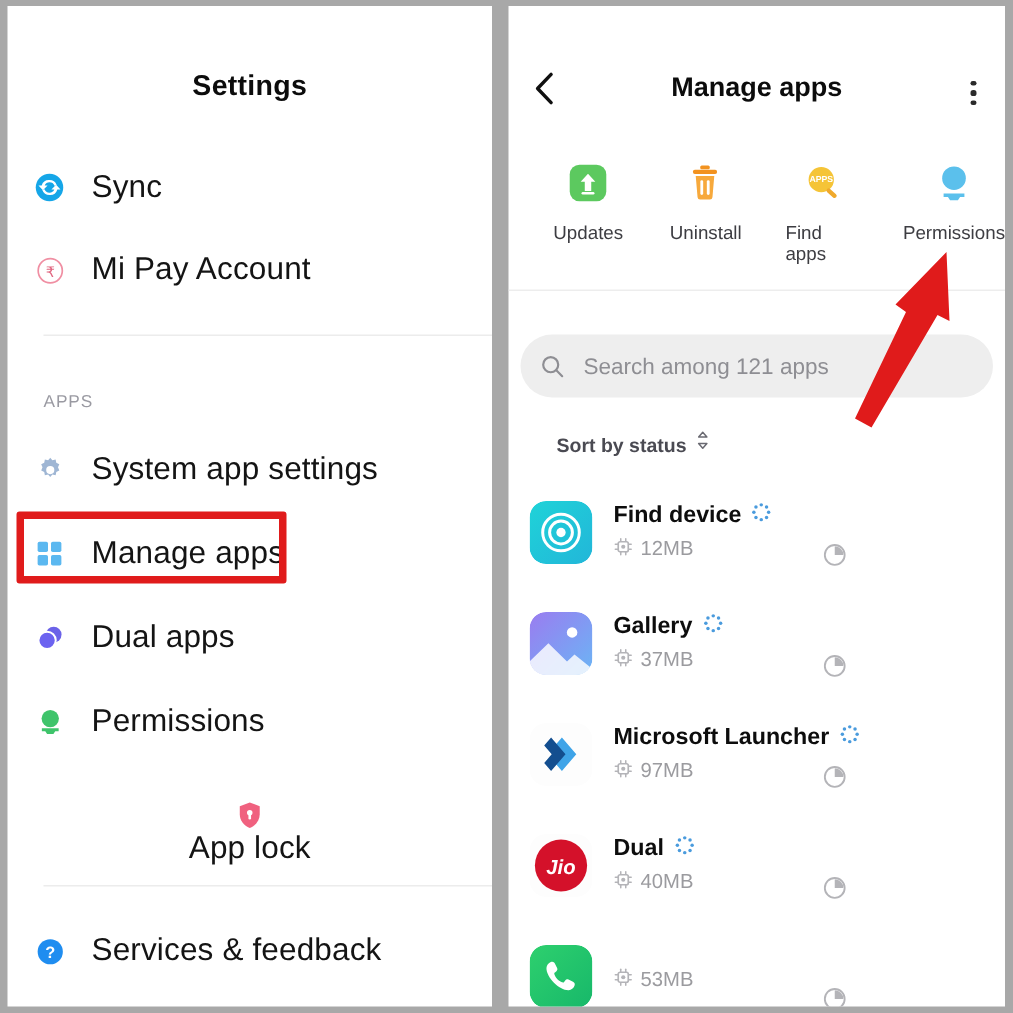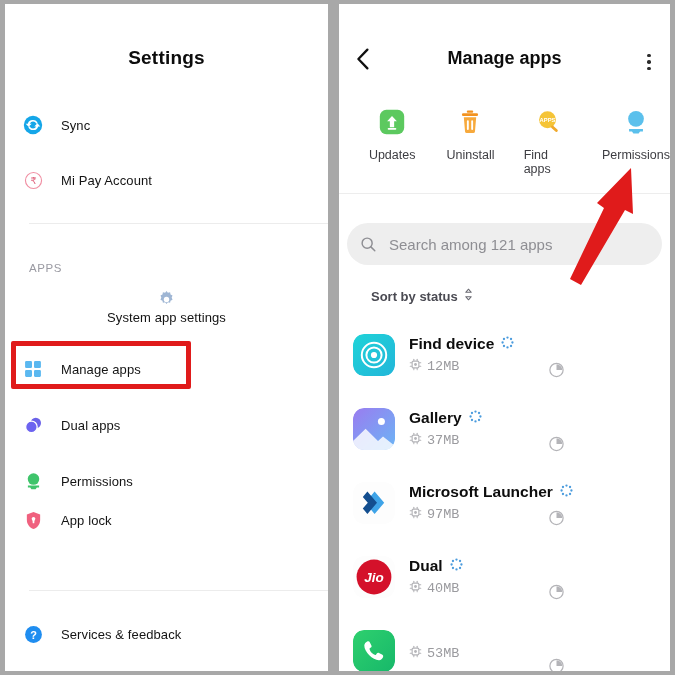--- a/index.html
+++ b/index.html
@@ -38,21 +38,21 @@
     position: absolute;
     left: 0; width: 100%;
     height: 48px;
     display: flex; align-items: center;
   }
   .s-ico {
     width: 56px; min-width: 56px;
     display: flex; align-items: center; justify-content: center;
   }
   .s-label {
-    font-size: 13px; color: #141414; letter-spacing: .1px;
+    font-size: 21px; color: #141414; letter-spacing: .1px;
   }
   .s-divider {
     position: absolute; left: 24px; right: 0; height: 1px;
     background: #ececec;
   }
   .s-section {
     position: absolute; left: 24px;
     font-size: 11.5px; color: #9a9aa2; letter-spacing: .6px;
     font-weight: normal;
   }
@@ -122,21 +122,21 @@
   .app-row {
     position: relative;
     height: 74px;
     display: flex; align-items: center;
     padding-left: 14px;
   }
   .app-ico { width: 42px; height: 42px; min-width: 42px; border-radius: 11px; overflow: hidden; position: relative; }
   .app-meta { margin-left: 14px; flex: 1; }
   .app-name-wrap { display: flex; gap: 7px; }
   .app-name { font-size: 15.5px; font-weight: bold; color: #0d0d0d; }
-  .app-sub { display: flex; align-items: center; gap: 5px; margin-top: 5px; font-family: Liberation Mono, monospace; }
+  .app-sub { display: flex; gap: 5px; margin-top: 5px; }
   .app-size { font-size: 13.5px; color: #9b9b9f; }
   .app-clock { position: absolute; right: 105px; top: 43px; }
 
   
   #arrow { position: absolute; left: 0; top: 0; pointer-events: none; }
 </style>
 </head>
 <body>
 
 <div id="screen">
@@ -163,21 +163,21 @@
           <text x="12" y="16.4" text-anchor="middle" font-size="11" fill="#e0657f" font-family="DejaVu Sans, sans-serif">₹</text>
         </svg>
       </span>
       <span class="s-label">Mi Pay Account</span>
     </div>
 
     <div class="s-divider" style="top:219px;"></div>
 
     <div class="s-section" style="top:258px;">APPS</div>
 
-    <div class="s-row" style="top:285px;flex-direction:column;">
+    <div class="s-row" style="top:285px;">
       <span class="s-ico">
         <svg width="21" height="21" viewBox="0 0 24 24">
           <path d="M12 2.4l1.6 2 2.5-.6.5 2.5 2.3 1.1-1 2.4 1 2.4-2.3 1.1-.5 2.5-2.5-.6-1.6 2-1.6-2-2.5.6-.5-2.5-2.3-1.1 1-2.4-1-2.4 2.3-1.1.5-2.5 2.5.6z" fill="#9fb6d4"></path>
           <circle cx="12" cy="11.9" r="3.1" fill="#ffffff"></circle>
         </svg>
       </span>
       <span class="s-label">System app settings</span>
     </div>
 
     <div class="s-row" style="top:341px;">
@@ -205,21 +205,21 @@
     <div class="s-row" style="top:453px;">
       <span class="s-ico">
         <svg width="21" height="21" viewBox="0 0 24 24">
           <circle cx="12" cy="9.2" r="6.6" fill="#3fc46b"></circle>
           <path d="M5.6 16.6h12.8v2.2h-2.6l-1.4 2.1h-4.8l-1.4-2.1H5.6z" fill="#3fc46b"></path>
         </svg>
       </span>
       <span class="s-label">Permissions</span>
     </div>
 
-    <div class="s-row" style="top:492px;">
+    <div class="s-row" style="top:529px;flex-direction:column;">
       <span class="s-ico">
         <svg width="21" height="21" viewBox="0 0 24 24">
           <path d="M12 2.2l7.6 3v6.1c0 4.6-3.1 8.8-7.6 10.5-4.5-1.7-7.6-5.9-7.6-10.5V5.2z" fill="#f0617f"></path>
           <circle cx="12" cy="10.1" r="2.1" fill="#ffffff"></circle>
           <rect x="11" y="10.6" width="2" height="4.6" rx="1" fill="#ffffff"></rect>
         </svg>
       </span>
       <span class="s-label">App lock</span>
     </div>
 

